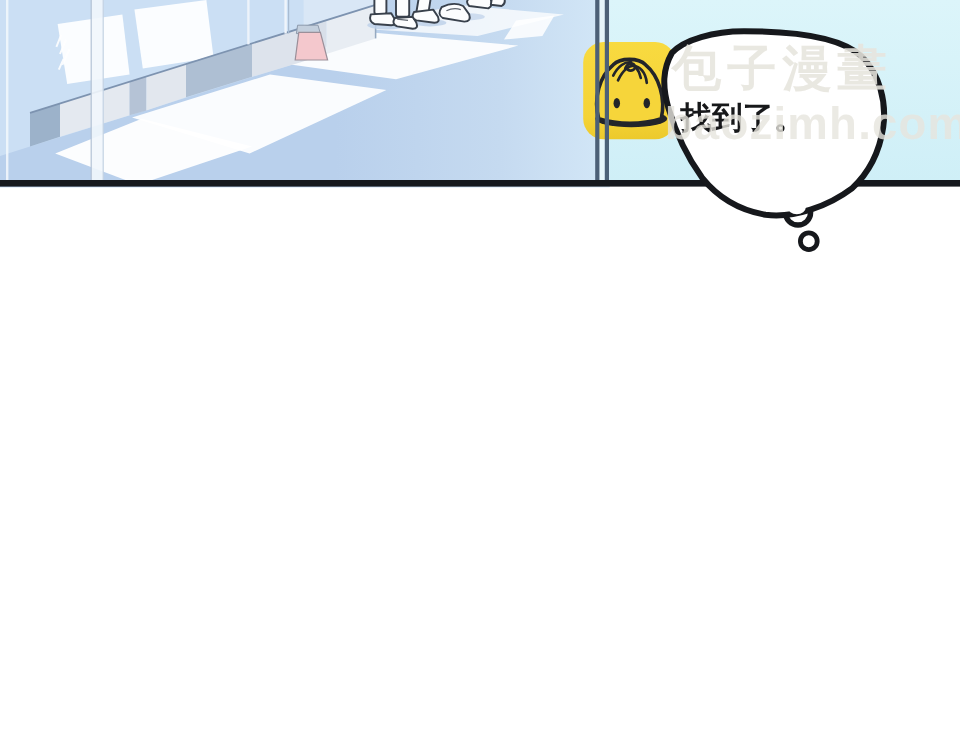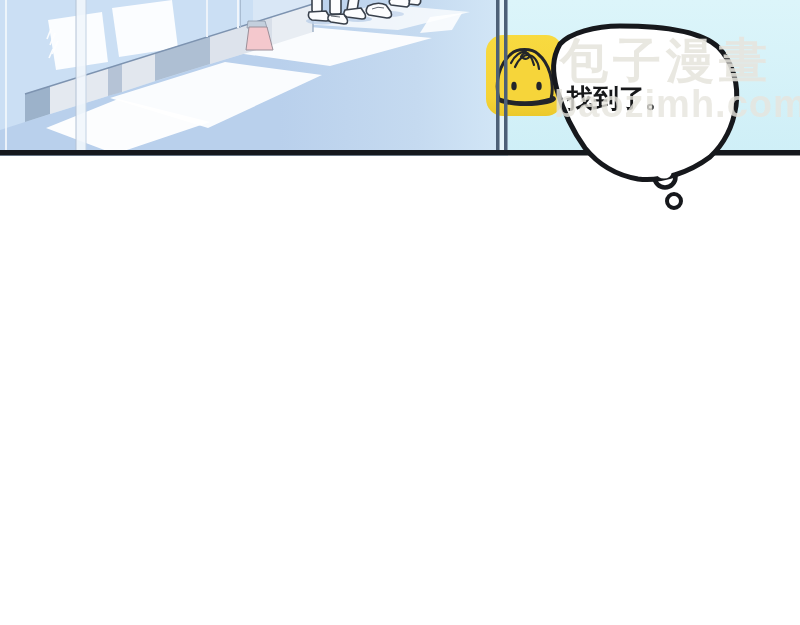--- a/index.html
+++ b/index.html
@@ -11,21 +11,21 @@
   }
   .scene-svg { position:absolute; left:0; top:0; display:block; }
   .bubble-text {
     position:absolute; left:567px; top:85px;
     font-size:26px; font-weight:600; color:#17181a;
     letter-spacing:0px; white-space:nowrap; line-height:1.05;
     font-family:"Liberation Sans", sans-serif;
   }
   .wm-cn {
     position:absolute; left:560px; top:37px;
-    font-size:48px; font-weight:700; letter-spacing:5px;
+    font-size:41px; font-weight:700; letter-spacing:5px;
     color:#e7e5de; opacity:0.88; white-space:nowrap; line-height:1.0;
     font-family:"Liberation Sans", sans-serif;
   }
   .wm-url {
     position:absolute; left:554px; top:85px;
     font-size:38px; font-weight:600; letter-spacing:1px;
     color:#e7e5de; opacity:0.80; white-space:nowrap; line-height:1.0;
     font-family:"Liberation Sans", sans-serif;
   }
 </style>

